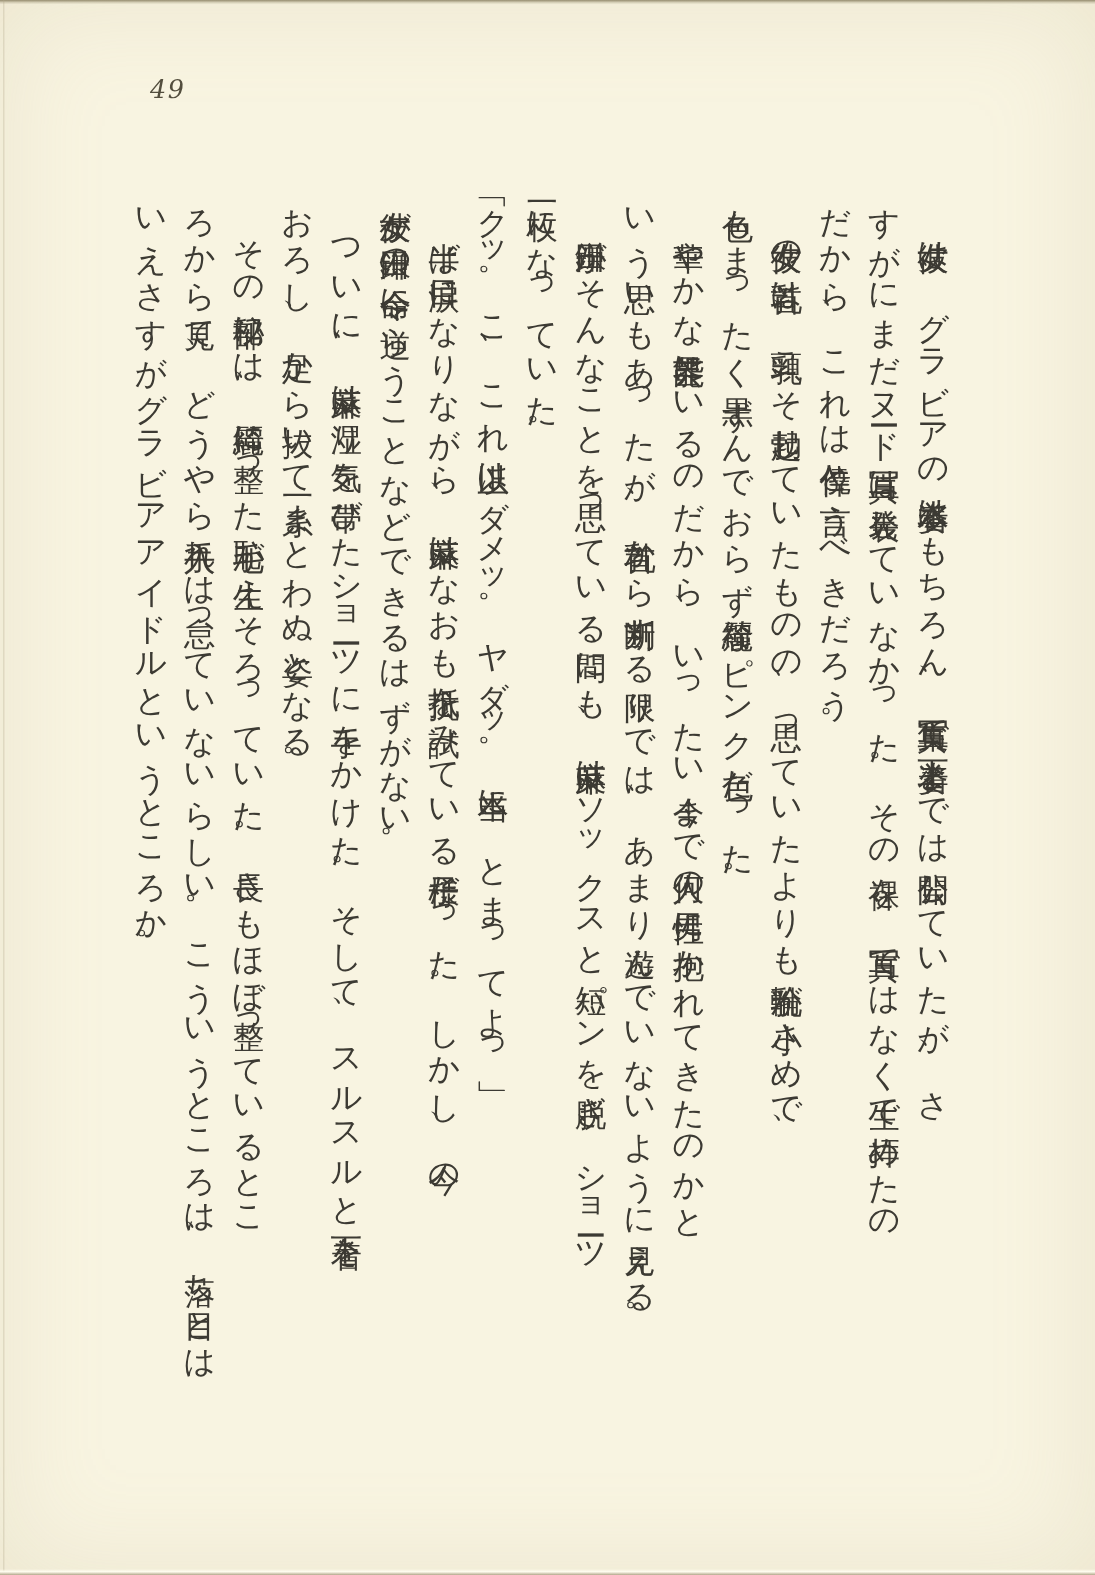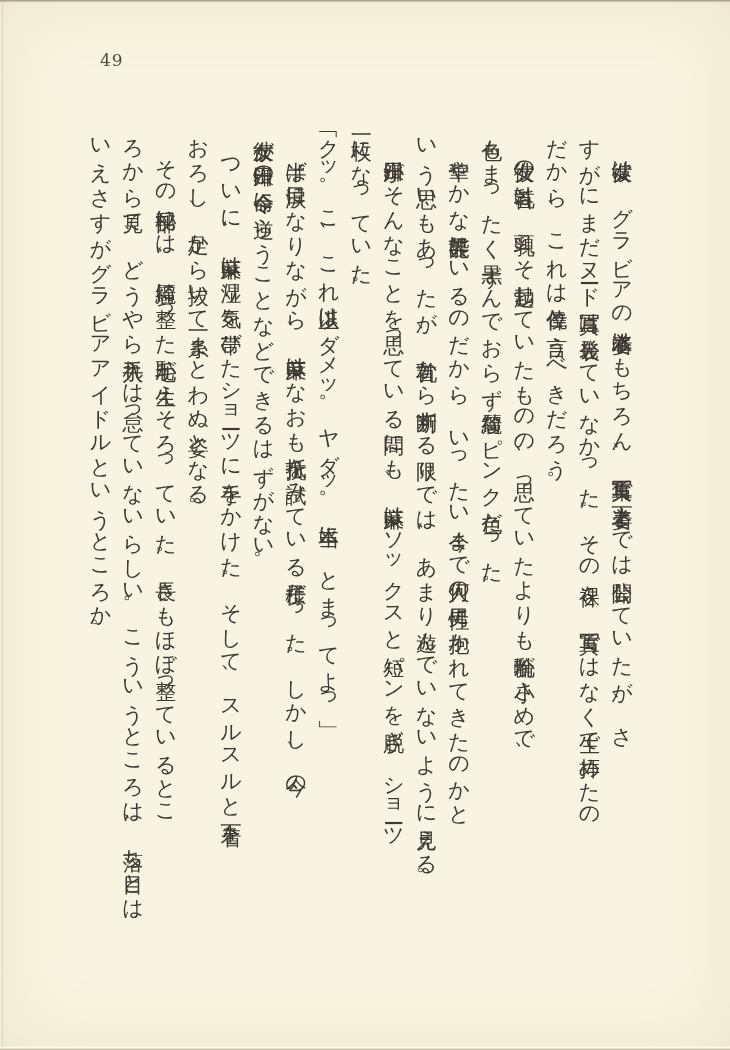--- a/index.html
+++ b/index.html
@@ -35,20 +35,21 @@
     position: absolute;
     top: 0; bottom: 0; left: 2px;
     width: 1px;
     background: rgba(180, 170, 140, 0.30);
   }
   .page-number {
     position: absolute;
     top: 50px;
     left: 100px;
     font-size: 17px;
+    font-style: italic;
     color: #534e3e;
     letter-spacing: 1px;
   }
   .text-block {
     position: absolute;
     top: 124px;
     right: 92px;
     height: 862px;
     writing-mode: vertical-rl;
     text-orientation: mixed;

